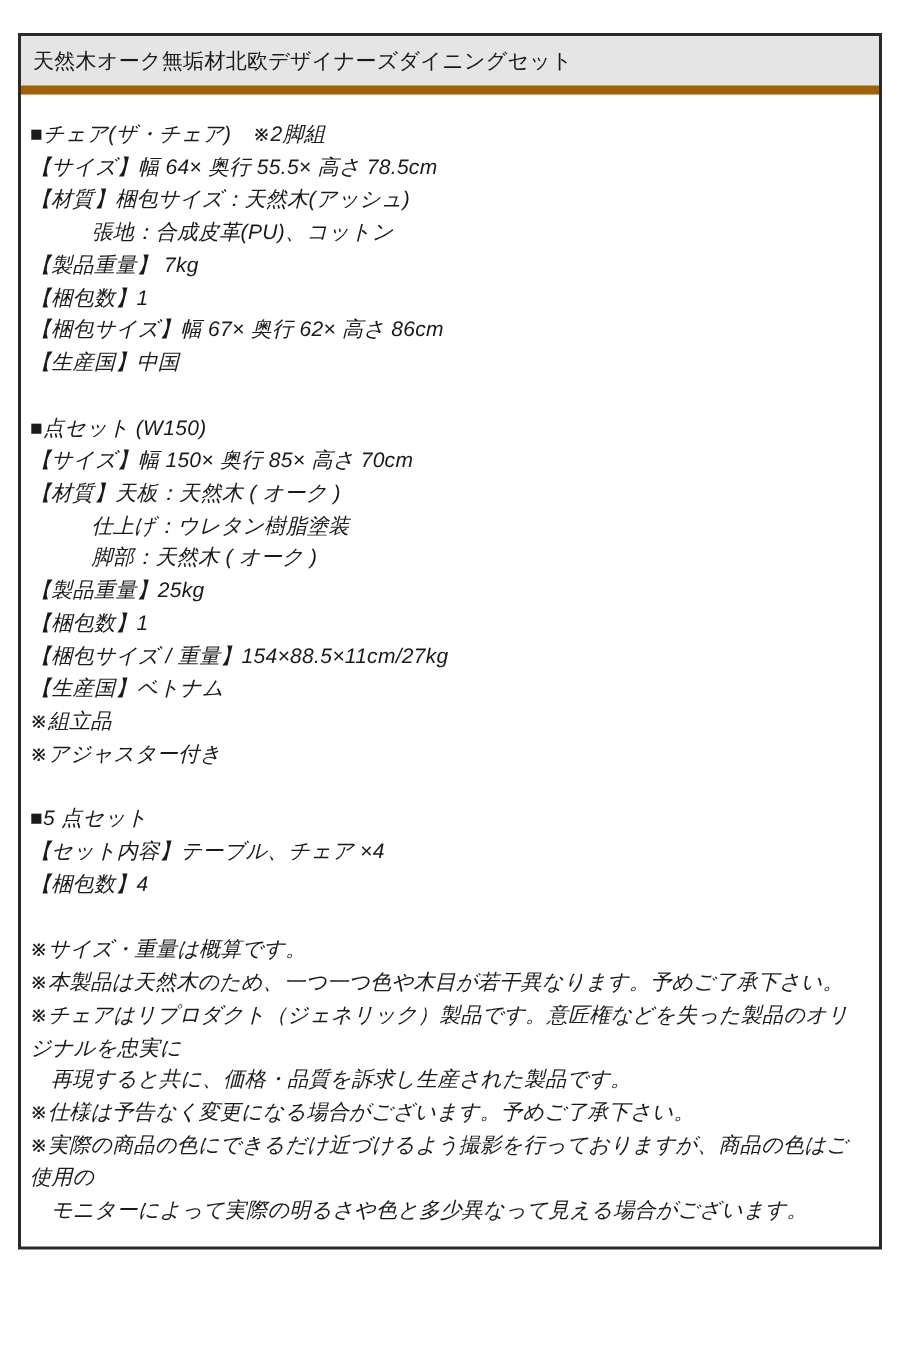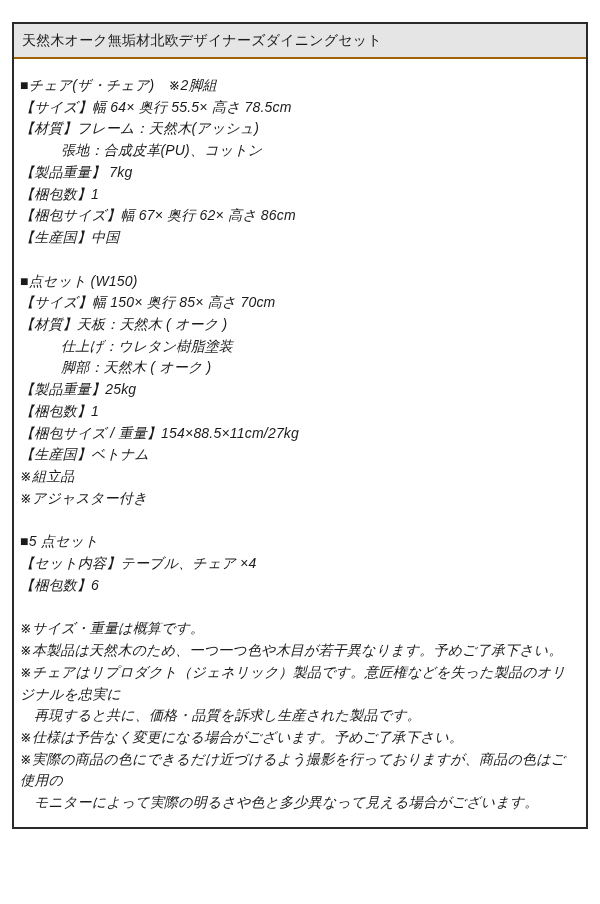--- a/index.html
+++ b/index.html
@@ -16,21 +16,21 @@
   .spec-panel {
     position: absolute;
     left: 12px;
     top: 22px;
     width: 572px;
     border: 2px solid #2a2a2a;
     background: #ffffff;
   }
   .panel-titlebar {
     background: #e5e5e5;
-    border-bottom: 2px solid #a16207;
+    border-bottom: 6px solid #a16207;
     padding: 6px 8px 6px 8px;
     font-size: 14px;
     line-height: 21px;
     letter-spacing: 0.2px;
   }
   .panel-content {
     padding: 16px 8px 13px 6px;
     font-size: 14px;
   }
   .sec {
@@ -57,21 +57,21 @@
 
 <div class="spec-panel">
 
   <div class="panel-titlebar">天然木オーク無垢材北欧デザイナーズダイニングセット</div>
 
   <div class="panel-content">
 
     <div class="sec">
       <div class="line">■チェア(ザ・チェア)　※2脚組</div>
       <div class="line">【サイズ】幅 64× 奥行 55.5× 高さ 78.5cm</div>
-      <div class="line">【材質】フレーム：天然木(アッシュ)</div>
+      <div class="line">【材質】梱包サイズ：天然木(アッシュ)</div>
       <div class="line indent">張地：合成皮革(PU)、コットン</div>
       <div class="line">【製品重量】 7kg</div>
       <div class="line">【梱包数】1</div>
       <div class="line">【梱包サイズ】幅 67× 奥行 62× 高さ 86cm</div>
       <div class="line">【生産国】中国</div>
     </div>
 
     <div class="sec">
       <div class="line">■点セット (W150)</div>
       <div class="line">【サイズ】幅 150× 奥行 85× 高さ 70cm</div>
@@ -83,21 +83,21 @@
       <div class="line">【梱包サイズ / 重量】154×88.5×11cm/27kg</div>
       <div class="line">【生産国】ベトナム</div>
       <div class="line">※組立品</div>
       <div class="line">※アジャスター付き</div>
     </div>
 
 
     <div class="sec">
       <div class="line">■5 点セット</div>
       <div class="line">【セット内容】テーブル、チェア ×4</div>
-      <div class="line">【梱包数】6</div>
+      <div class="line">【梱包数】4</div>
     </div>
 
     <div class="sec">
       <div class="line">※サイズ・重量は概算です。</div>
       <div class="line">※本製品は天然木のため、一つ一つ色や木目が若干異なります。予めご了承下さい。</div>
       <div class="line">※チェアはリプロダクト（ジェネリック）製品です。意匠権などを失った製品のオリジナルを忠実に</div>
       <div class="line cont">再現すると共に、価格・品質を訴求し生産された製品です。</div>
       <div class="line">※仕様は予告なく変更になる場合がございます。予めご了承下さい。</div>
       <div class="line">※実際の商品の色にできるだけ近づけるよう撮影を行っておりますが、商品の色はご使用の</div>
       <div class="line cont">モニターによって実際の明るさや色と多少異なって見える場合がございます。</div>

